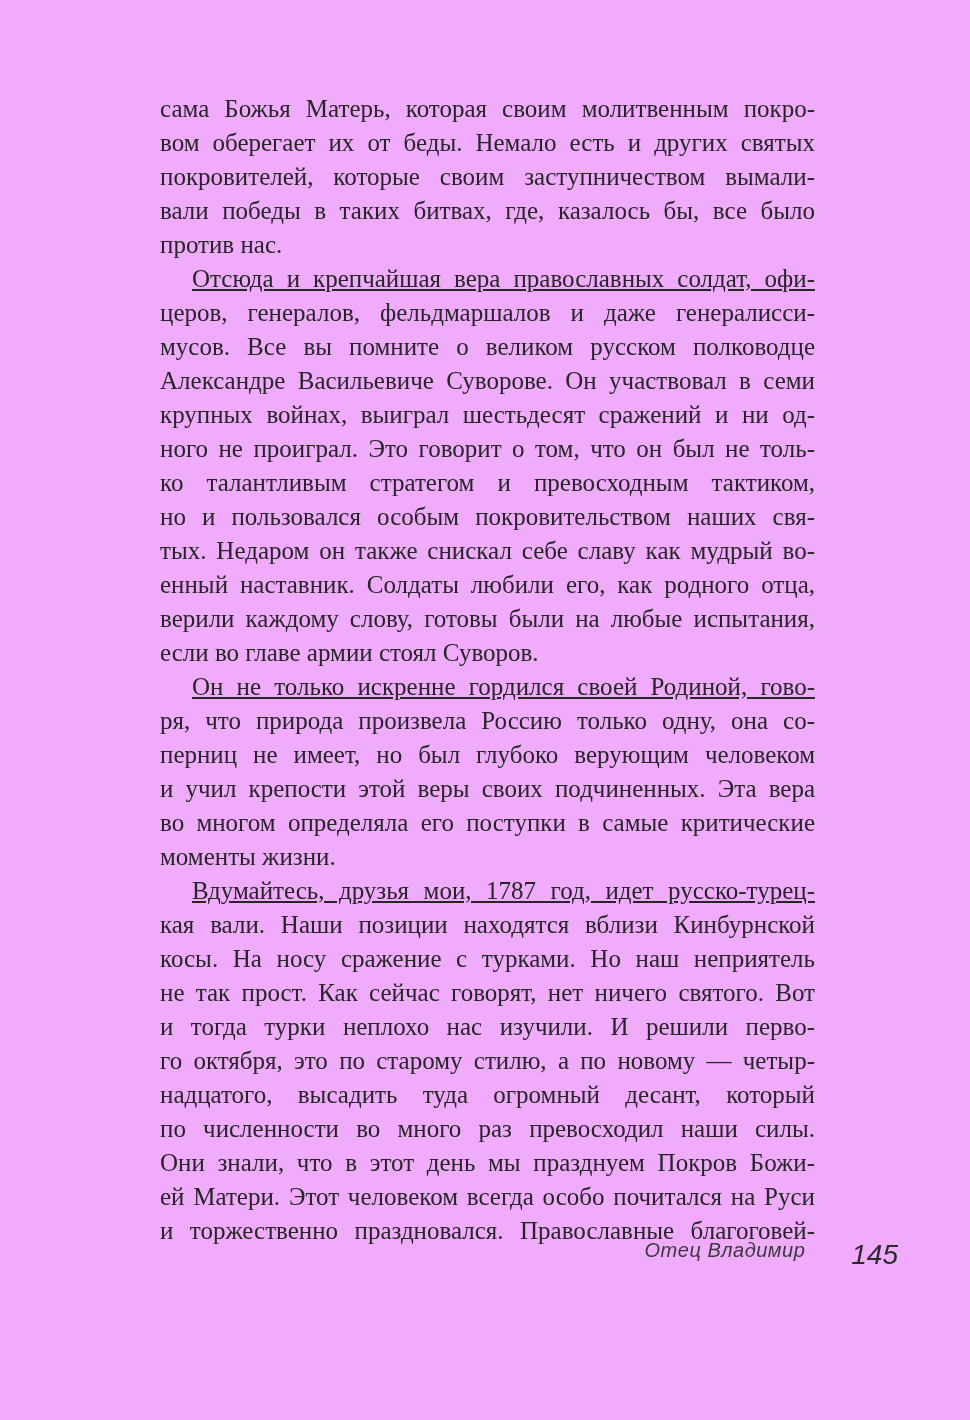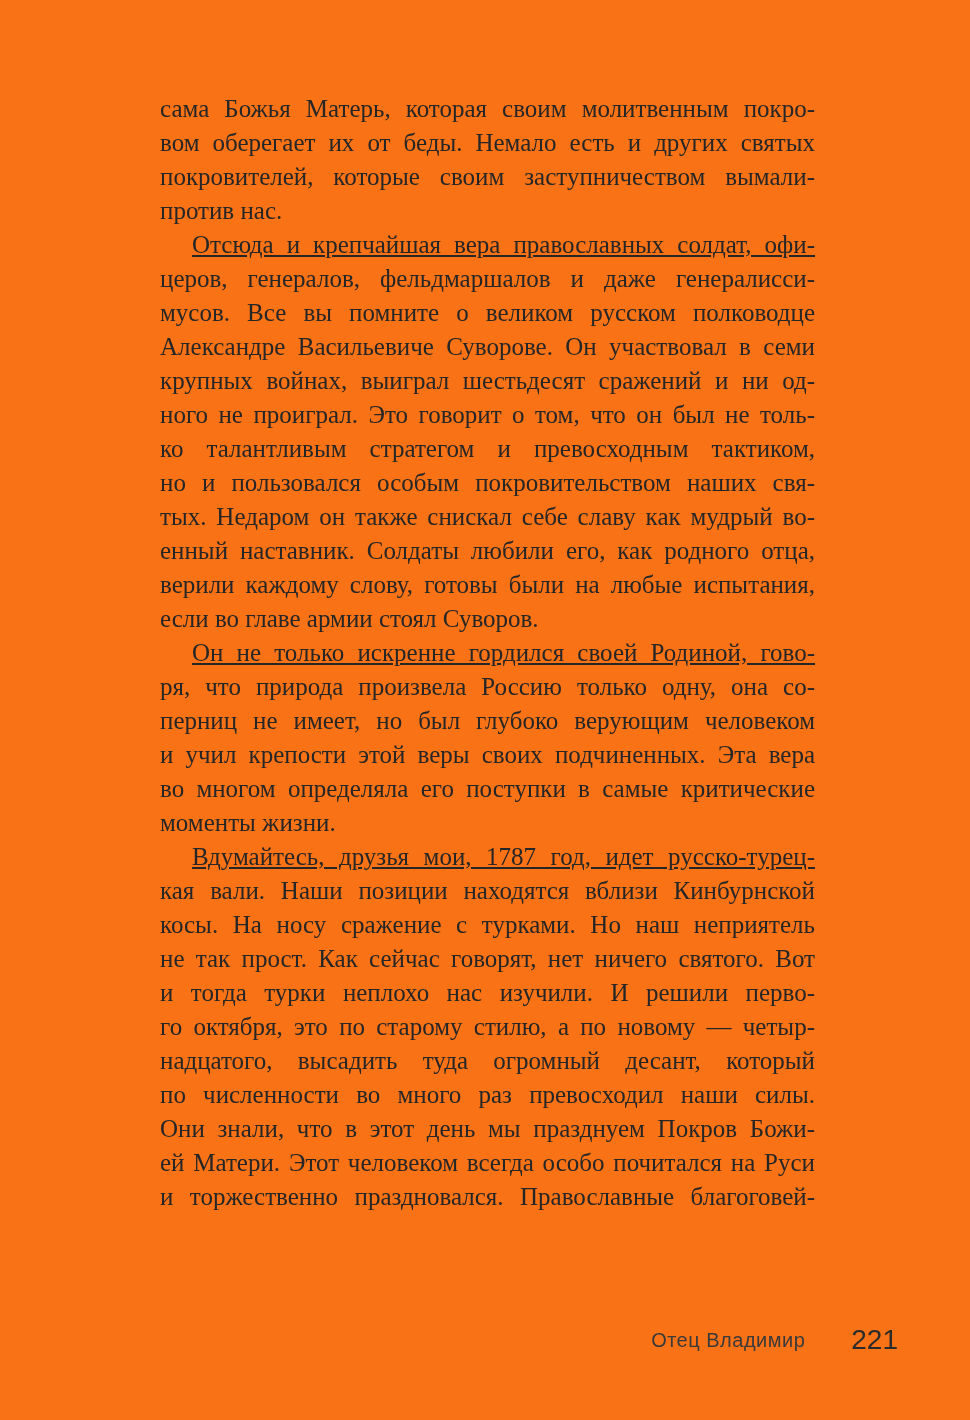--- a/index.html
+++ b/index.html
@@ -9,21 +9,21 @@
   body {
     width: 970px;
     height: 1420px;
     background: #ffffff;
     position: relative;
     overflow: hidden;
   }
   .page {
     position: absolute;
     inset: 0;
-    background: #f97316;
+    background: #f0abfc;
   }
   .text-block {
     position: absolute;
     left: 160px;
     top: 92px;
     width: 655px;
     font-family: "Liberation Serif", serif;
     font-size: 25px;
     line-height: 34px;
     color: #262626;
@@ -39,26 +39,27 @@
   .line.just {
     text-align-last: justify;
   }
   .line.indent {
     text-indent: 32px;
     text-decoration: underline;
   }
   .footer {
     position: absolute;
     left: 160px;
-    top: 1324px;
+    top: 1239px;
     width: 738px; 
     display: flex;
     justify-content: flex-end;
-    align-items: center;
+    align-items: flex-start;
     gap: 46px;
+    font-style: italic;
   }
   .running-title {
     font-family: "Liberation Sans", sans-serif;
     font-size: 20px;
     font-weight: 400;
     color: #3a3a3a;
     letter-spacing: 0.5px;
   }
   .page-number {
     font-family: "Liberation Sans", sans-serif;
@@ -69,20 +70,21 @@
 </style>
 </head>
 <body>
 
 <div class="page">
 
   <main class="text-block">
       <div class="line just">сама Божья Матерь, которая своим молитвенным покро-</div>
       <div class="line just">вом оберегает их от беды. Немало есть и других святых</div>
       <div class="line just">покровителей, которые своим заступничеством вымали-</div>
+      <div class="line just">вали победы в таких битвах, где, казалось бы, все было</div>
       <div class="line">против нас.</div>
       <div class="line indent just">Отсюда и крепчайшая вера православных солдат, офи-</div>
       <div class="line just">церов, генералов, фельдмаршалов и даже генералисси-</div>
       <div class="line just">мусов. Все вы помните о великом русском полководце</div>
       <div class="line just">Александре Васильевиче Суворове. Он участвовал в семи</div>
       <div class="line just">крупных войнах, выиграл шестьдесят сражений и ни од-</div>
       <div class="line just">ного не проиграл. Это говорит о том, что он был не толь-</div>
       <div class="line just">ко талантливым стратегом и превосходным тактиком,</div>
       <div class="line just">но и пользовался особым покровительством наших свя-</div>
       <div class="line just">тых. Недаром он также снискал себе славу как мудрый во-</div>
@@ -103,16 +105,16 @@
       <div class="line just">го октября, это по старому стилю, а по новому — четыр-</div>
       <div class="line just">надцатого, высадить туда огромный десант, который</div>
       <div class="line just">по численности во много раз превосходил наши силы.</div>
       <div class="line just">Они знали, что в этот день мы празднуем Покров Божи-</div>
       <div class="line just">ей Матери. Этот человеком всегда особо почитался на Руси</div>
       <div class="line just">и торжественно праздновался. Православные благоговей-</div>
     </main>
 
   <footer class="footer">
     <span class="running-title">Отец Владимир</span>
-    <span class="page-number">221</span>
+    <span class="page-number">145</span>
   </footer>
 
 </div>
 
 </body></html>

